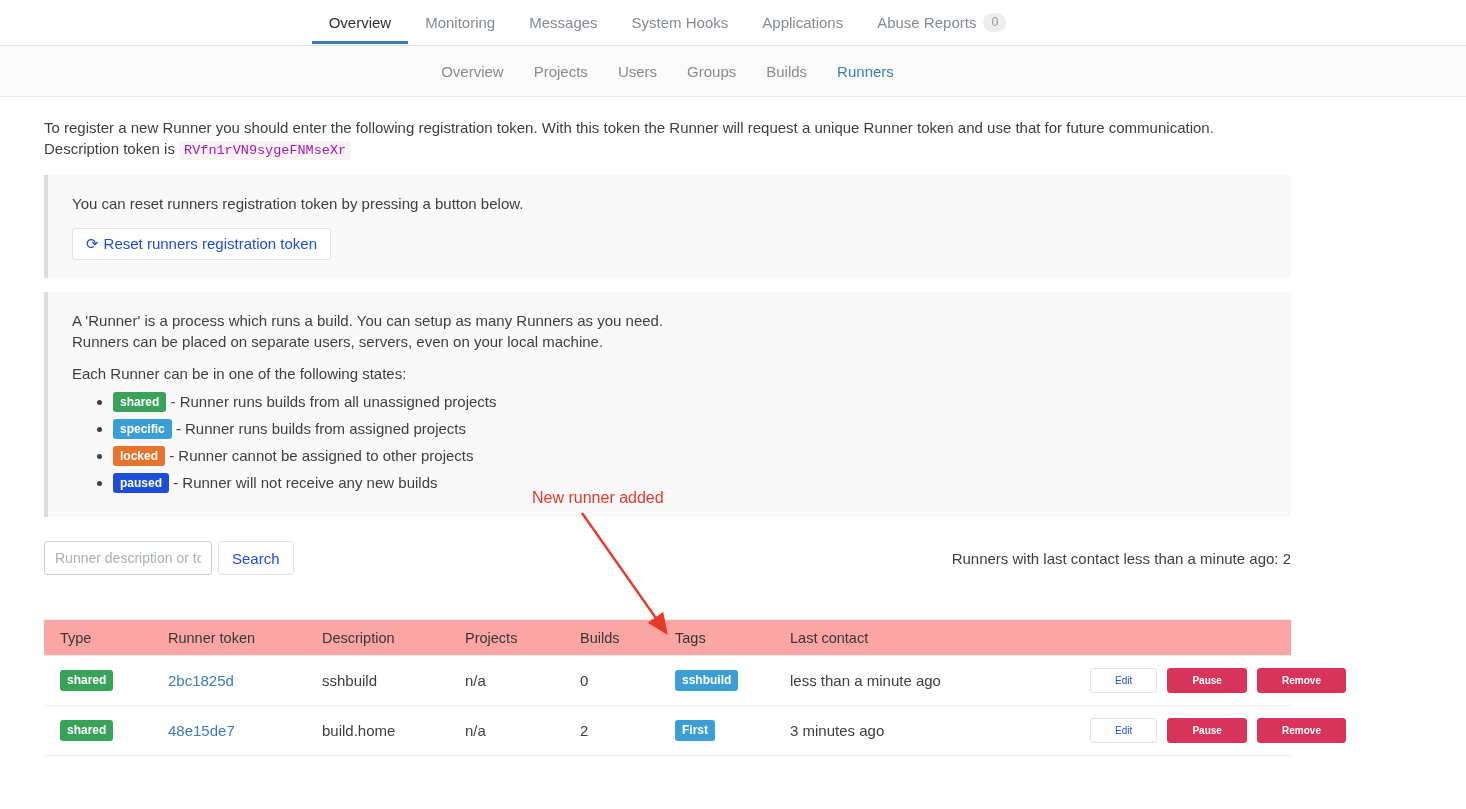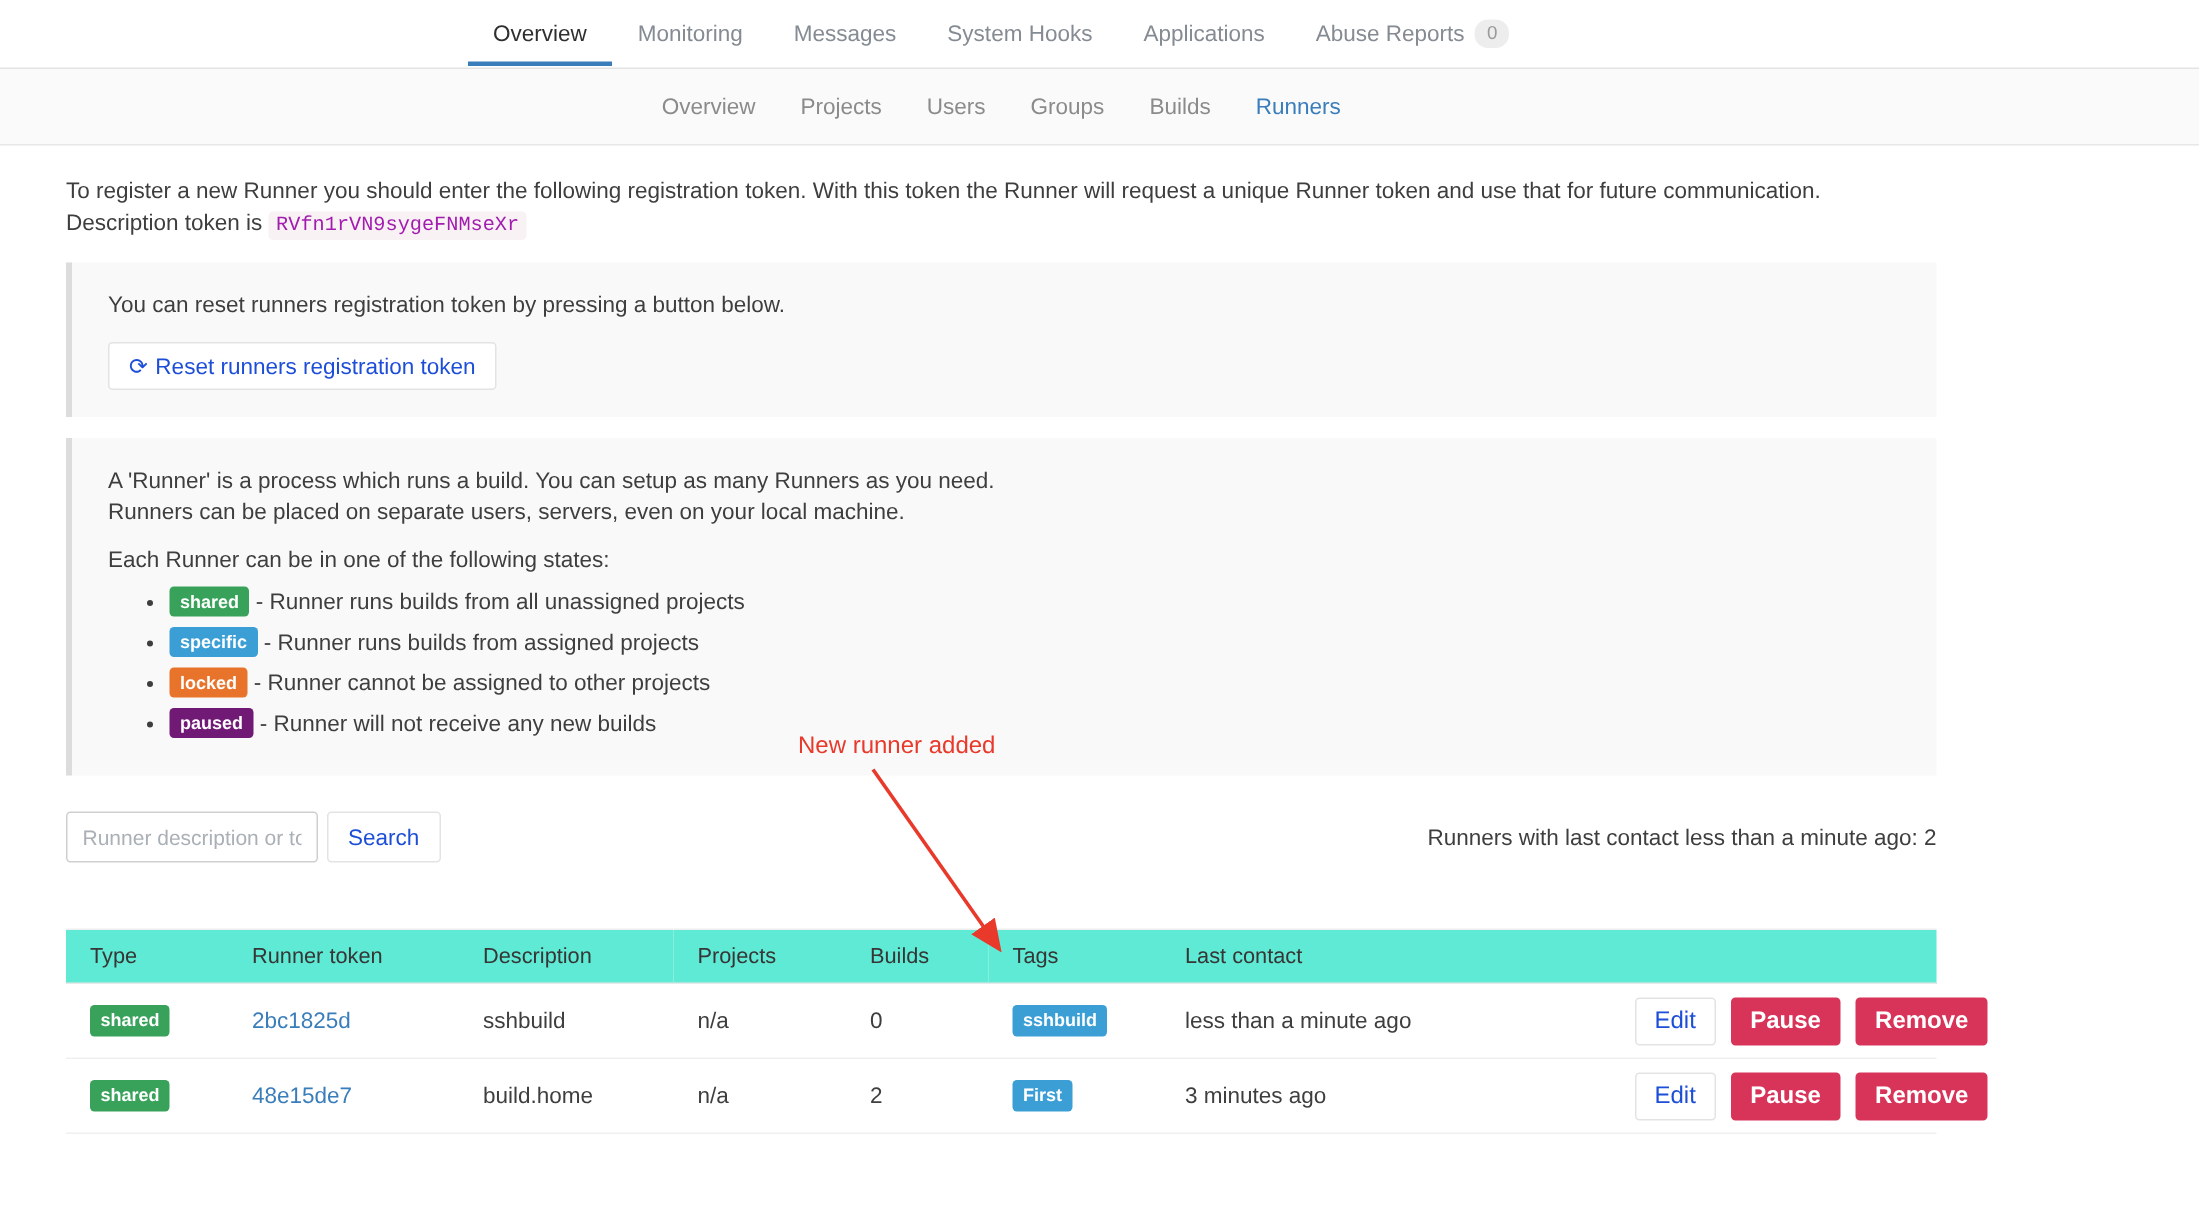--- a/index.html
+++ b/index.html
@@ -59,47 +59,47 @@
 
   ul.states { margin:7px 0 0 41px; }
   ul.states li { line-height:22px; margin-bottom:5px; color:#3e3e3e; }
   .badge {
     display:inline-block; color:#fff; font-weight:bold; font-size:12px;
     padding:3px 7px; border-radius:3px; line-height:1.2; vertical-align:1px;
   }
   .badge-green  { background:#38a25b; }
   .badge-blue   { background:#3b9fd6; }
   .badge-orange { background:#e8742c; }
-  .badge-red    { background:#701a75; }
+  .badge-red    { background:#1d4ed8; }
 
   
   .search-row { margin-top:24px; display:flex; align-items:center; }
   .search-input {
     width:168px; height:34px; border:1px solid #cfcfcf; border-radius:3px;
     padding:0 10px; font-size:14px; color:#3e3e3e; background:#fff;
     font-family:"Liberation Sans",sans-serif; outline:none;
   }
   .search-input::placeholder { color:#aab0b6; }
   .search-btn { margin-left:6px; height:34px; }
   .summary-text { margin-left:auto; color:#3e3e3e; font-size:15px; }
 
   
   table.runners { margin-top:44px; width:100%; border-collapse:collapse; table-layout:fixed; }
   table.runners th {
-    background:#5eead4; border-top:1px solid #eeeeee; border-bottom:1px solid #e8e8e8;
+    background:#fca5a5; border-top:1px solid #eeeeee; border-bottom:1px solid #e8e8e8;
     text-align:left; font-weight:normal; color:#363636; font-size:14.5px;
     height:36px; padding:0 0 0 16px;
   }
   table.runners td {
     border-bottom:1px solid #f0f0f0; height:50px; padding:0 0 0 16px;
     font-size:15px; color:#3e3e3e; background:#fff;
   }
   td.actions-cell { text-align:right; padding-right:16px; white-space:nowrap; }
   .link { color:#3a7dbb; cursor:pointer; }
-  .btn-sm { padding:6px 12px; font-size:16px; }
+  .btn-sm { padding:6px 24px; font-size:10px; }
   .btn-danger {
     background:#d8345a; border:1px solid #d8345a; color:#fff; font-weight:600;
   }
   .action-gap { margin-left:6px; }
 
   
   .annotation-label {
     position:absolute; left:532px; top:489px; color:#e8392b; font-size:16px;
     font-family:"Liberation Sans",sans-serif;
   }

